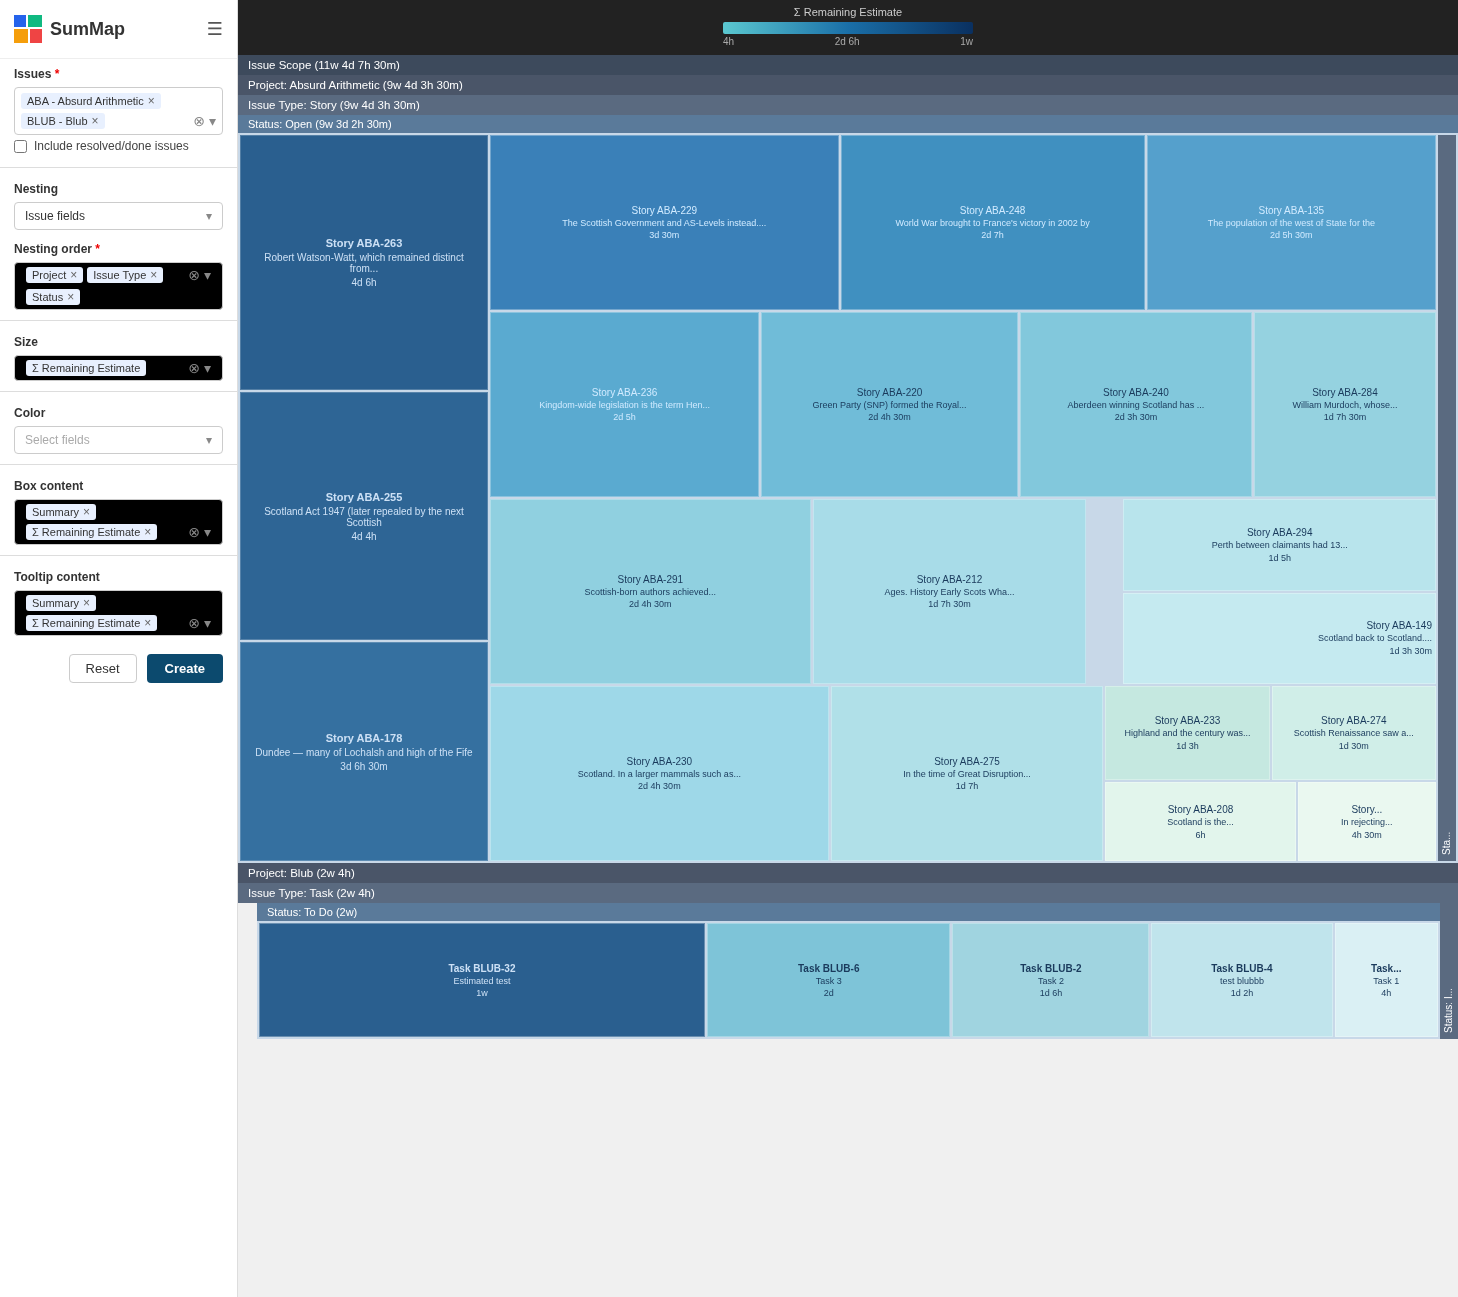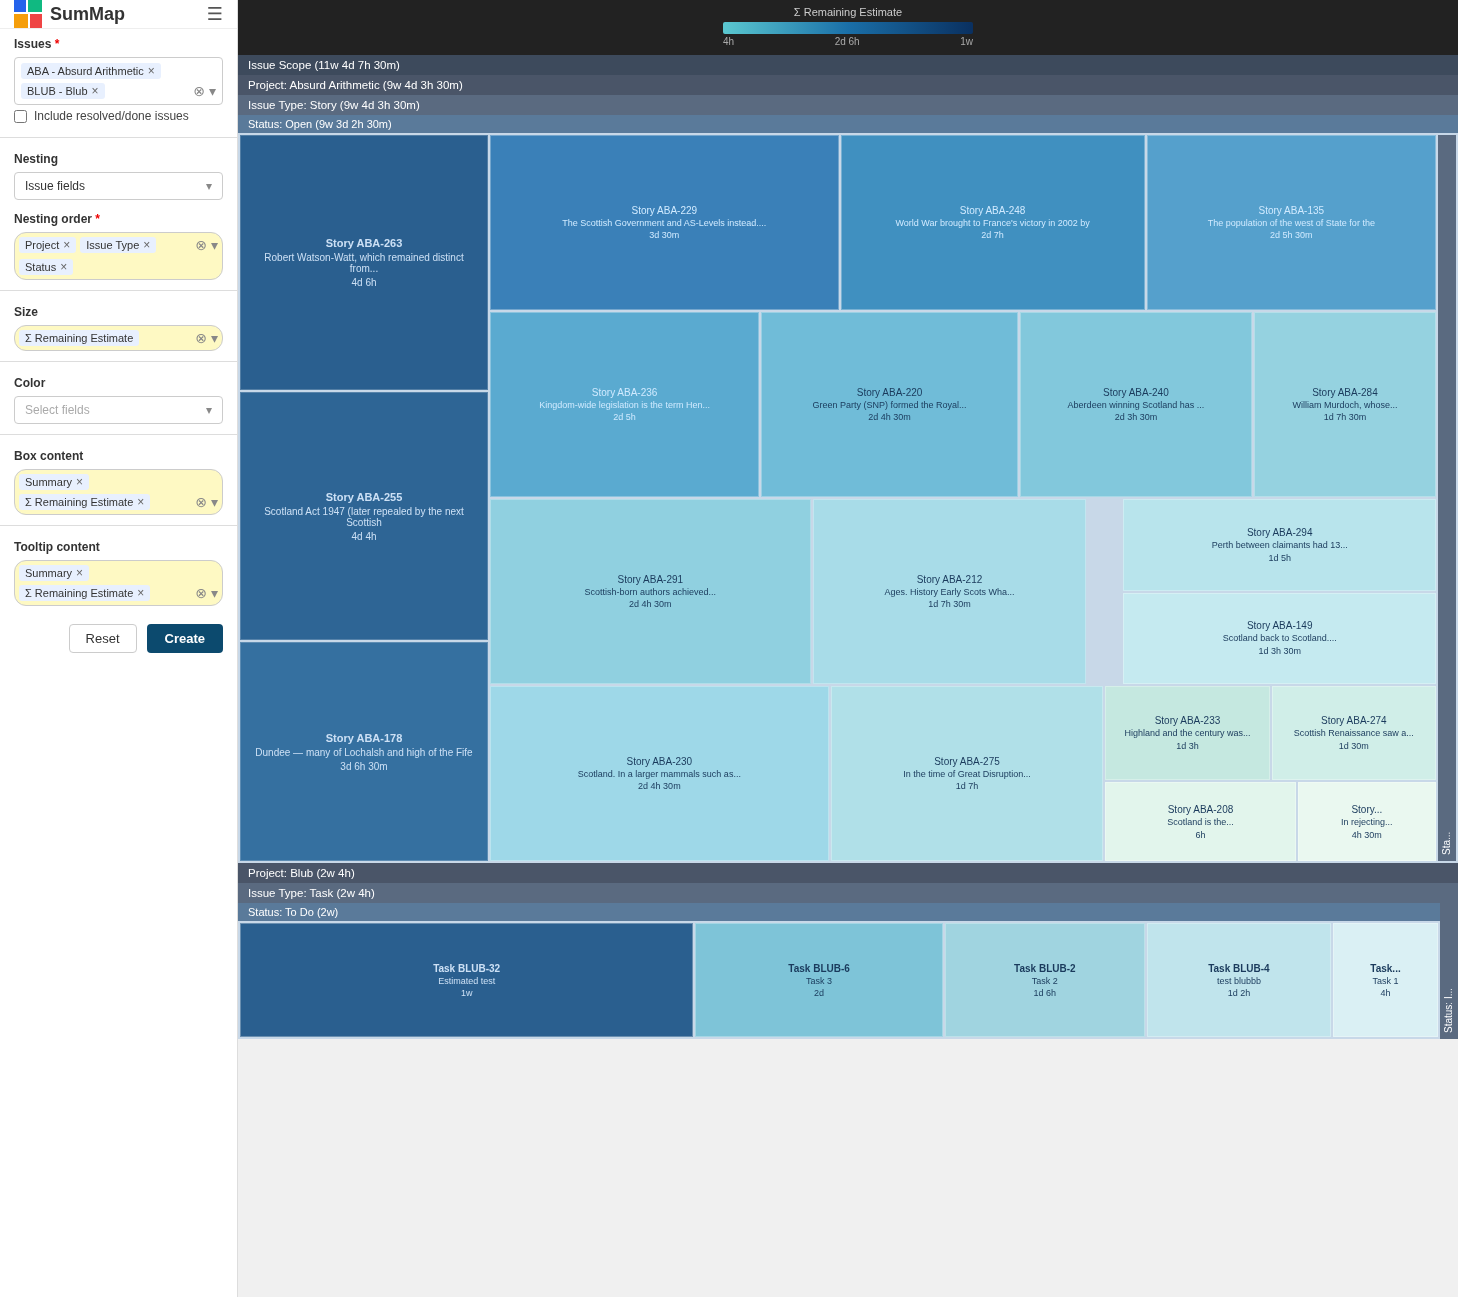--- a/index.html
+++ b/index.html
@@ -13,21 +13,21 @@
       border-right: 1px solid #ddd;
       display: flex;
       flex-direction: column;
       overflow-y: auto;
       padding-bottom: 20px;
     }
     .sidebar-header {
       display: flex;
       align-items: center;
       justify-content: space-between;
-      padding: 0 14px;
+      padding: 15px 14px;
       border-bottom: 1px solid #eee;
     }
     .logo-area {
       display: flex;
       align-items: center;
       gap: 8px;
     }
     .logo-icon {
       width: 28px;
       height: 28px;
@@ -107,23 +107,23 @@
       padding: 6px 10px;
       font-size: 12px;
       color: #333;
       cursor: pointer;
       background: #fff;
     }
     .select-box .chevron { color: #888; font-size: 12px; }
     
     .multi-tag-box {
       border: 1px solid #ccc;
-      border-radius: 12px;
-      padding: 4px 4px;
-      background: #fef9c3;
+      border-radius: 4px;
+      padding: 4px 11px;
+      background: #000000;
     }
     .multi-tag-row {
       display: flex;
       align-items: center;
       flex-wrap: wrap;
       gap: 4px;
     }
     .multi-tag-controls {
       display: flex;
       align-items: center;
@@ -532,21 +532,21 @@
                 <div class="t-id">Story ABA-212</div>
                 <div class="t-desc">Ages. History Early Scots Wha...</div>
                 <div class="t-time">1d 7h 30m</div>
               </div>
               <div style="flex:2; display:flex; flex-direction:column; gap:2px;margin-left:35px;">
                 <div class="sm-tile" style="background:#b8e4ec; color:#1a3a5c; flex:1;">
                   <div class="t-id">Story ABA-294</div>
                   <div class="t-desc">Perth between claimants had 13...</div>
                   <div class="t-time">1d 5h</div>
                 </div>
-                <div class="sm-tile" style="background:#c5eaf0; color:#1a3a5c; flex:1;">
+                <div class="sm-tile" style="background:#c5eaf0; color:#1a3a5c; flex:1;align-items:flex-end;">
                   <div class="t-id">Story ABA-149</div>
                   <div class="t-desc">Scotland back to Scotland....</div>
                   <div class="t-time">1d 3h 30m</div>
                 </div>
               </div>
             </div>
 
             <div style="display:flex; gap:2px; flex:1;">
               <div class="sm-tile" style="background:#9ed8e8; color:#1a3a5c; flex:2;">
                 <div class="t-id">Story ABA-230</div>
@@ -591,21 +591,21 @@
 
           <div class="status-label">Sta...</div>
         </div>
       </div>
     </div>
 
     <div class="group-header level2">Project: Blub (2w 4h)</div>
     <div class="group-header level3">Issue Type: Task (2w 4h)</div>
 
     <div style="display:flex; align-items:stretch;">
-      <div style="flex:1;">
+      <div style="flex:1;padding-left:19px;">
         <div class="group-header" style="background:#5a7a9a; font-size:11px; padding:3px 10px;">Status: To Do (2w)</div>
         <div style="display:flex; gap:2px; padding:2px; background:#c8d8e8; height:118px;">
 
           <div class="blub-tile" style="background:#2a5f8f; color:#cce0f5; flex:2.8;">
             <div class="t-id">Task BLUB-32</div>
             <div class="t-desc">Estimated test</div>
             <div class="t-time">1w</div>
           </div>
 
           <div class="blub-tile" style="background:#7ec4d8; color:#1a3a5c; flex:1.5;">

